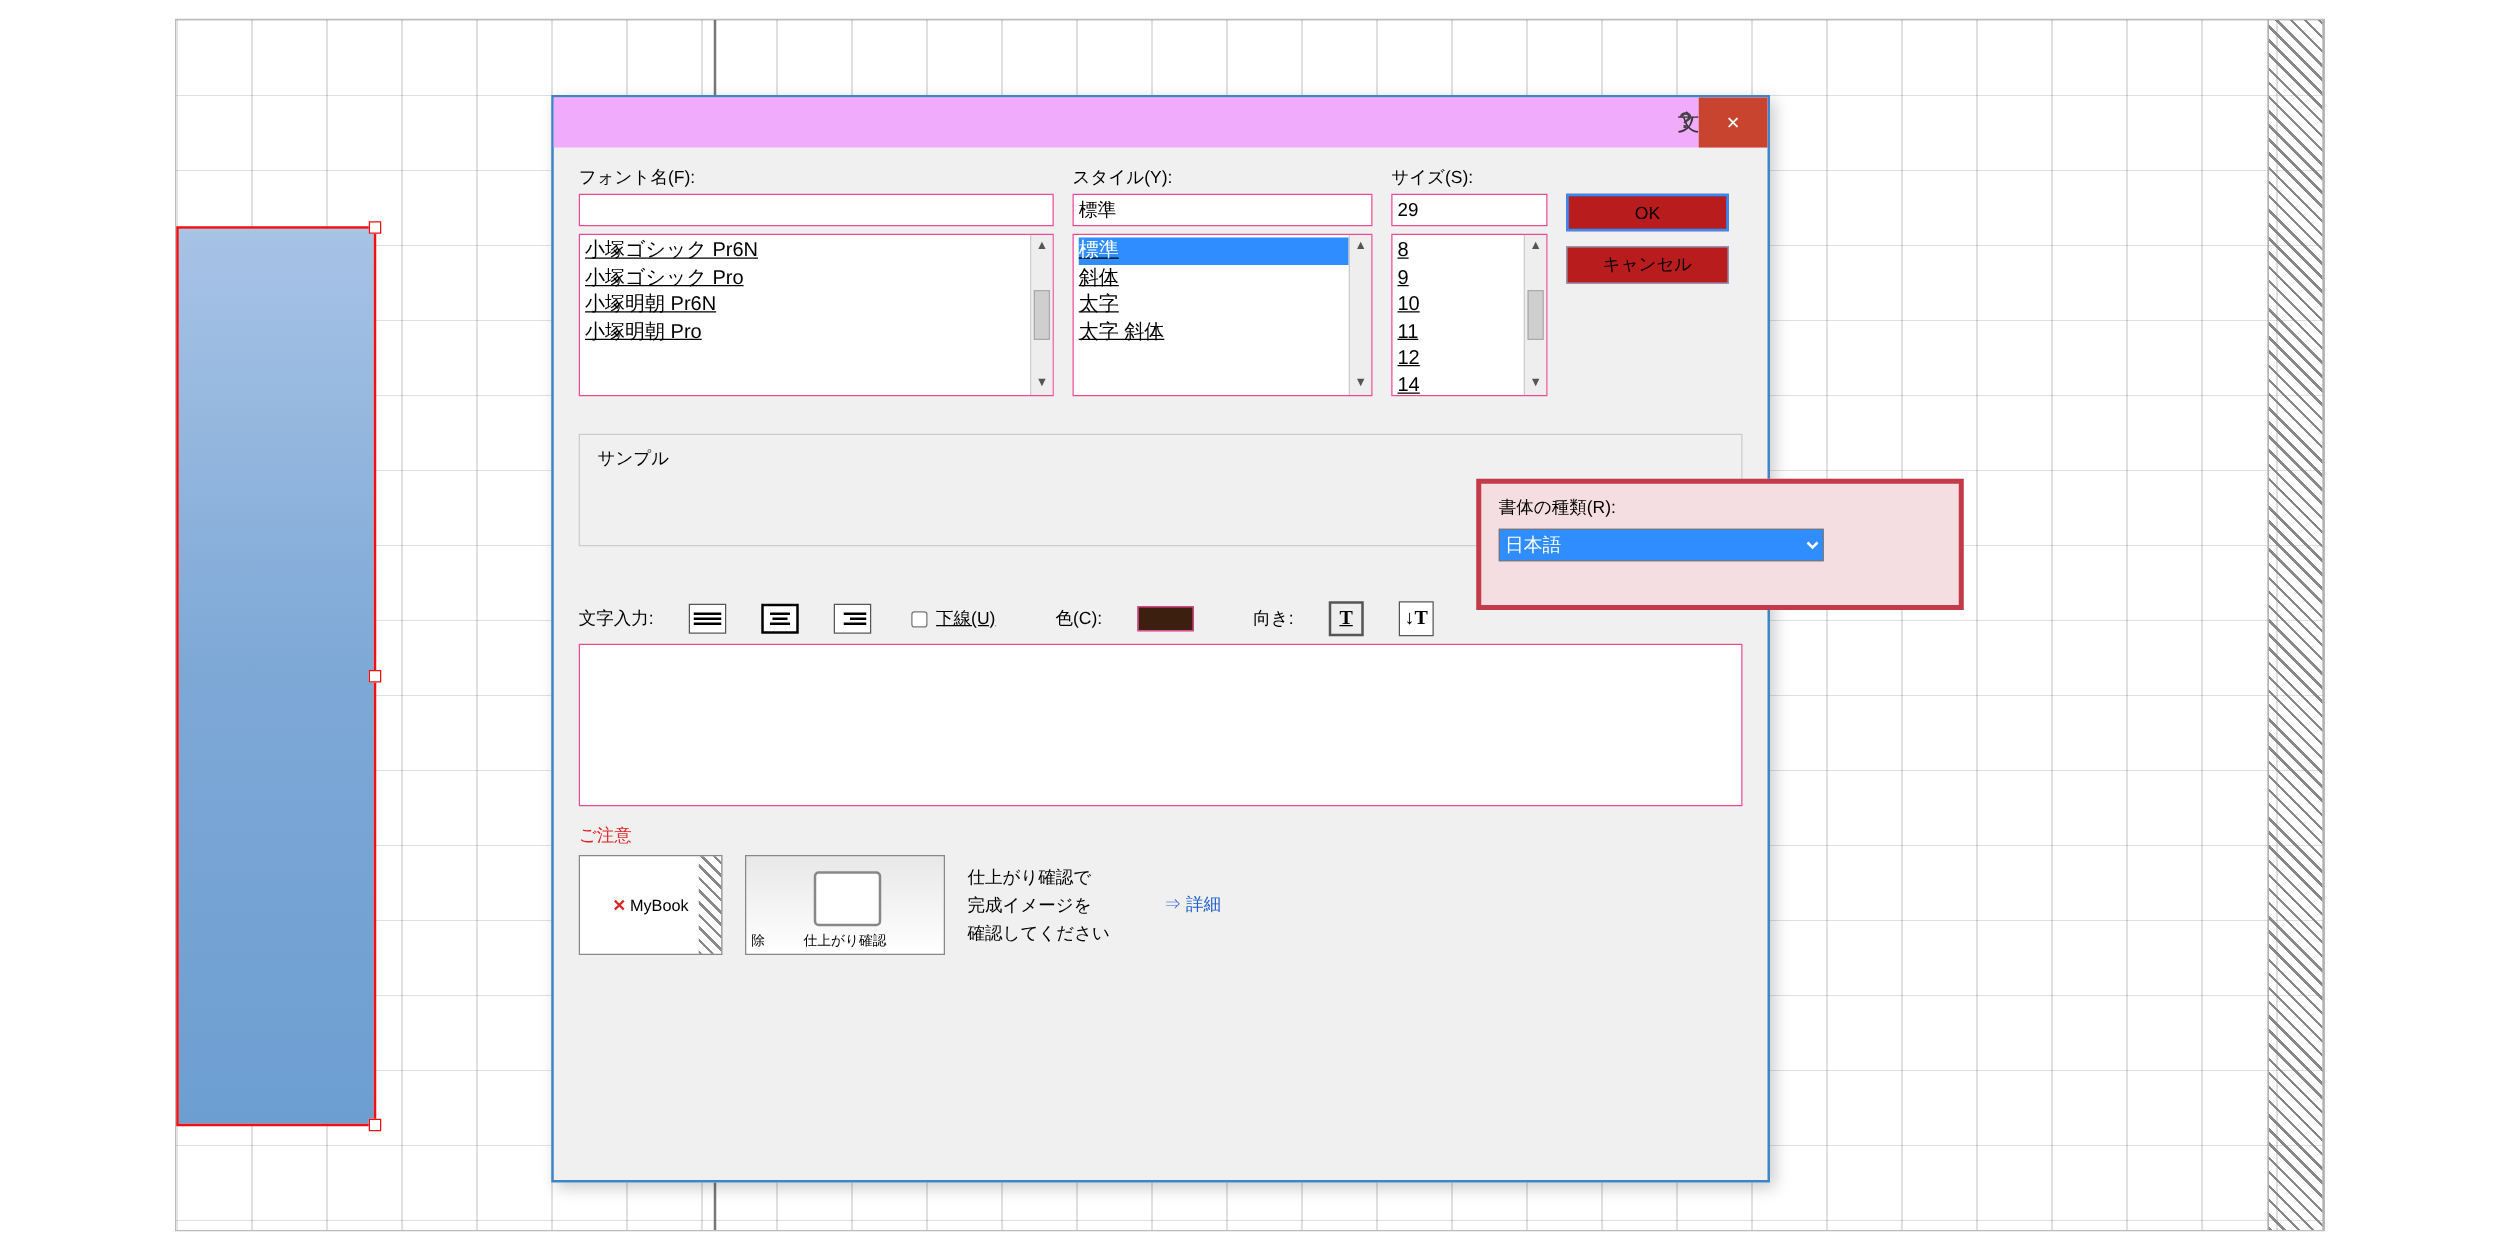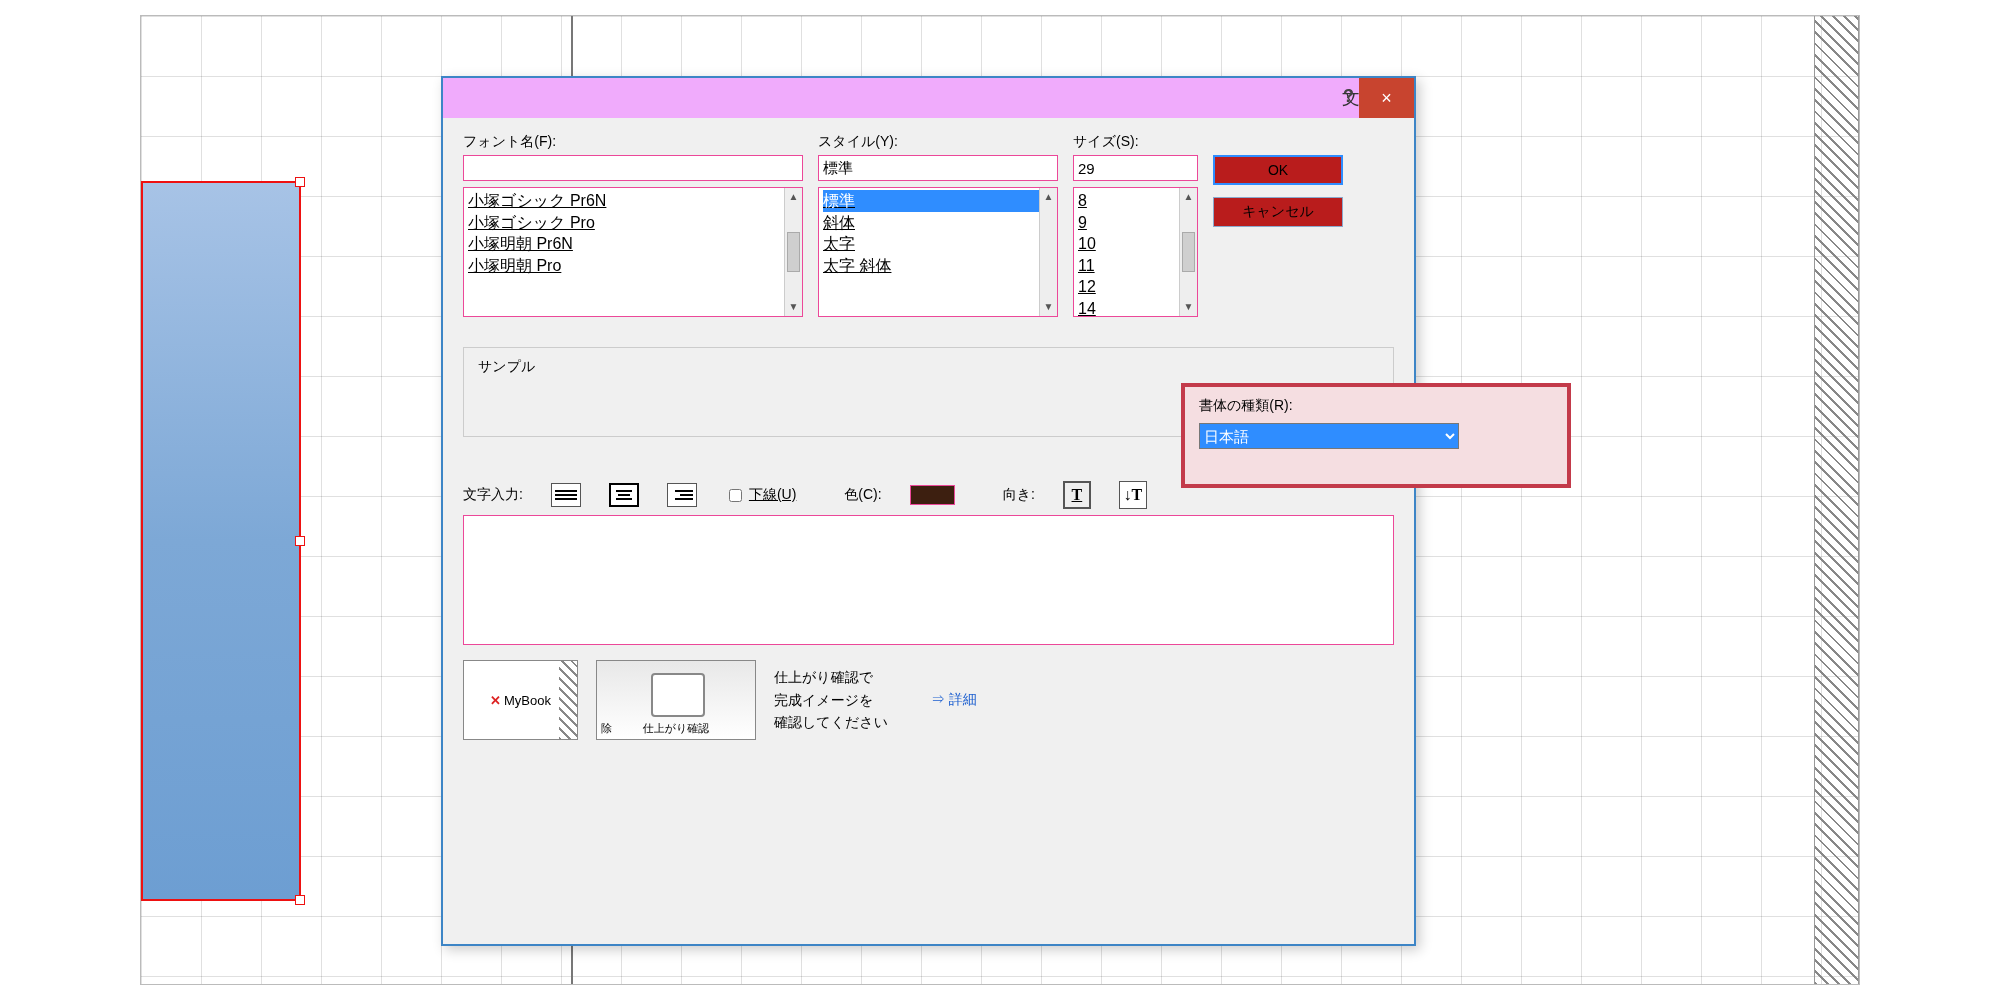--- a/index.html
+++ b/index.html
@@ -151,21 +151,21 @@
 
     <div class="dialog">
       <div class="titlebar">
         <span>文字入力</span>
         <span class="help">?</span>
         <span class="close">×</span>
       </div>
 
       <div class="body">
         <div class="row1">
-          <div class="col" style="width:340px">
+          <div class="col" style="width:380px">
             <span class="lbl">フォント名(F):</span>
             <input class="inp" value="" style="">
             <div class="listbox" style="margin-top:6px">
               <div class="opt">小塚ゴシック Pr6N</div>
               <div class="opt">小塚ゴシック Pro</div>
               <div class="opt">小塚明朝 Pr6N</div>
               <div class="opt">小塚明朝 Pro</div>
               <div class="sb">
                   <span class="ar">▲</span>
                   <span class="thumb"></span>
@@ -245,20 +245,21 @@
           <span style="margin-left:20px">向き:</span>
           <span class="dirbtn active">
               <u>T</u>
             </span>
           <span class="dirbtn">↓T</span>
         </div>
 
         <textarea class="ta" value="" style=""></textarea>
 
         <div class="notice">
+          <div class="nt">ご注意</div>
           <div class="nrow">
             <div class="thumb1">
               <span class="x">✕</span>
               <span>MyBook</span>
             </div>
             <div class="thumb2">
               <span style="position:absolute;left:4px;bottom:3px">除</span>
               <span>仕上がり確認</span>
             </div>
             <div class="ntext" style="white-space:pre-line">仕上がり確認で

